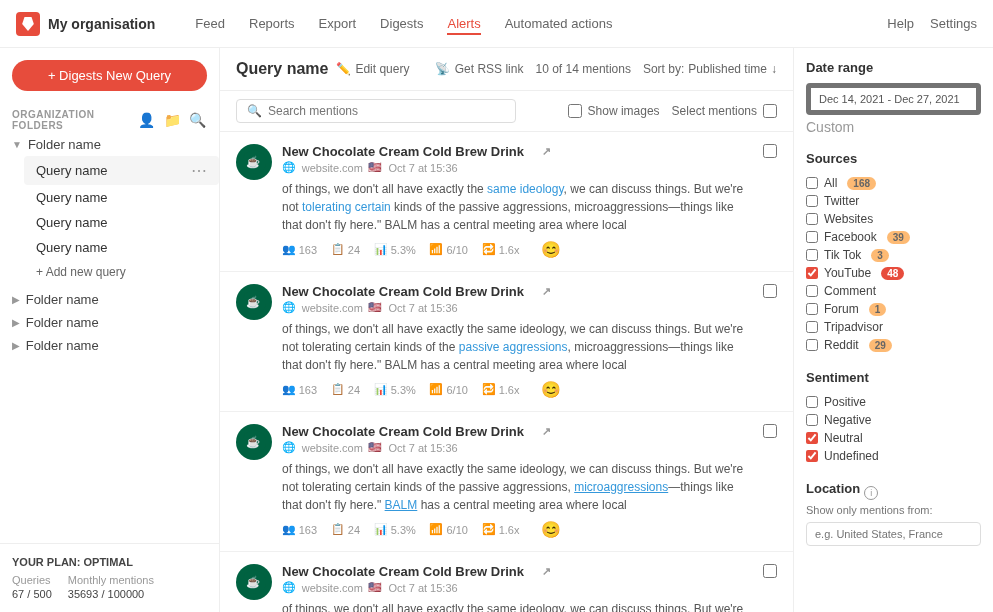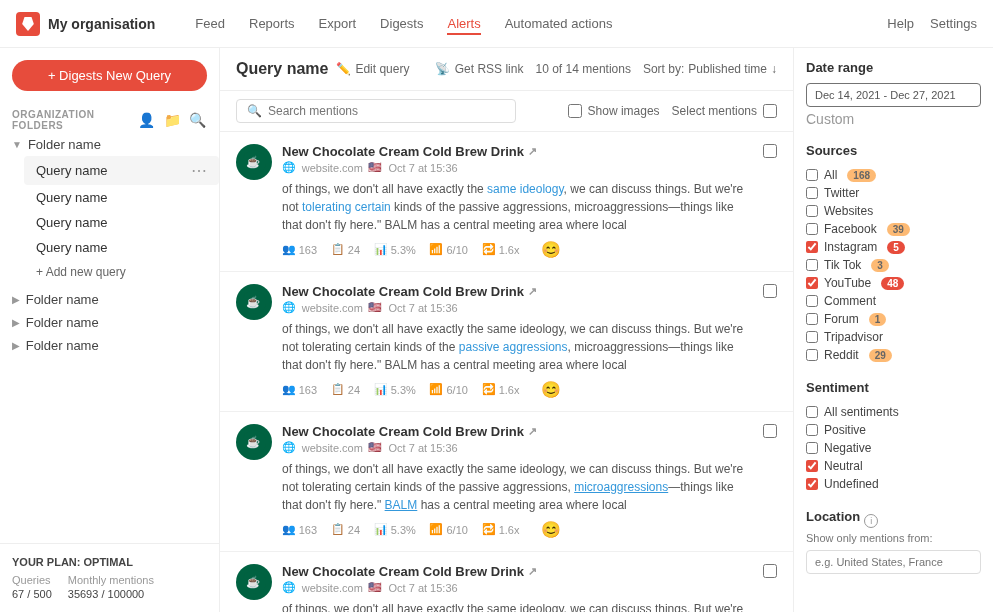--- a/index.html
+++ b/index.html
@@ -56,35 +56,35 @@
     .show-images { display: flex; align-items: center; gap: 6px; font-size: 12px; color: #666; margin-left: auto; }
     .select-mentions { display: flex; align-items: center; gap: 6px; font-size: 12px; color: #666; }
     input[type=checkbox] { width: 14px; height: 14px; }
 
     
     .mentions-feed { flex: 1; overflow-y: auto; }
     .mention-item { display: flex; align-items: flex-start; padding: 12px 16px; border-bottom: 1px solid #f0f0f0; gap: 10px; }
     .mention-avatar { width: 36px; height: 36px; border-radius: 50%; background: #006241; display: flex; align-items: center; justify-content: center; flex-shrink: 0; overflow: hidden; }
     .mention-avatar svg { width: 24px; height: 24px; }
     .mention-content { flex: 1; }
-    .mention-title { font-size: 13px; font-weight: 600; color: #333; margin-bottom: 2px; display: flex; align-items: center; gap: 4px; cursor: pointer; }
+    .mention-title { font-size: 13px; font-weight: 600; color: #333; margin-bottom: 2px; display: flex; align-items: center; gap: 18px; cursor: pointer; }
     .mention-source { display: flex; align-items: center; gap: 6px; font-size: 11px; color: #999; margin-bottom: 6px; }
     .mention-text { font-size: 12px; color: #555; line-height: 1.5; margin-bottom: 6px; }
     .link-blue { color: #3498db; }
     .link-underline { color: #3498db; text-decoration: underline; }
     .mention-stats { display: flex; align-items: center; gap: 14px; font-size: 11px; color: #999; }
     .stat-item { display: flex; align-items: center; gap: 3px; }
     .mention-checkbox { margin-left: auto; flex-shrink: 0; }
     .sentiment-icon { font-size: 16px; margin-left: 8px; }
 
     
     .right-panel { width: 200px; border-left: 1px solid #eee; overflow-y: auto; padding: 12px; flex-shrink: 0; }
     .panel-section { margin-bottom: 16px; }
     .panel-title { font-size: 13px; font-weight: 600; color: #333; margin-bottom: 8px; }
-    .date-input { width: 100%; border: 1px solid #737373; border-radius: 4px; padding: 5px 8px; font-size: 11px; color: #555; }
+    .date-input { width: 100%; border: 5px solid #737373; border-radius: 4px; padding: 5px 8px; font-size: 11px; color: #555; }
     .custom-link { font-size: 14px; color: #999; cursor: pointer; margin-top: 4px; }
     .source-item { display: flex; align-items: center; gap: 6px; padding: 2px 0; font-size: 12px; color: #444; }
     .source-item input[type=checkbox] { width: 12px; height: 12px; accent-color: #e74c3c; }
     .badge { border-radius: 10px; padding: 1px 6px; font-size: 10px; font-weight: 600; margin-left: 4px; }
     .badge-gray { background: #fdba74; color: #666; }
     .badge-red { background: #e74c3c; color: white; }
     .sentiment-item { display: flex; align-items: center; gap: 6px; padding: 2px 0; font-size: 12px; color: #444; }
     .sentiment-item input[type=checkbox] { width: 12px; height: 12px; accent-color: #e74c3c; }
     .location-hint { font-size: 11px; color: #777; margin-bottom: 6px; }
     .location-input { width: 100%; border: 1px solid #ddd; border-radius: 4px; padding: 5px 8px; font-size: 11px; color: #aaa; }
@@ -369,25 +369,20 @@
       <div class="source-item">
         <input type="checkbox" style="">
         <span>Websites</span>
       </div>
       <div class="source-item">
         <input type="checkbox" style="">
         <span>Facebook</span>
         <span class="badge badge-gray">39</span>
       </div>
       <div class="source-item">
-        <input type="checkbox" checked="" style="accent-color: rgb(231, 76, 60);">
-        <span>Instagram</span>
-        <span class="badge badge-red">5</span>
-      </div>
-      <div class="source-item">
         <input type="checkbox" style="">
         <span>Tik Tok</span>
         <span class="badge badge-gray">3</span>
       </div>
       <div class="source-item">
         <input type="checkbox" checked="" style="accent-color: rgb(231, 76, 60);">
         <span>YouTube</span>
         <span class="badge badge-red">48</span>
       </div>
       <div class="source-item">
@@ -405,24 +400,20 @@
       </div>
       <div class="source-item">
         <input type="checkbox" style="">
         <span>Reddit</span>
         <span class="badge badge-gray">29</span>
       </div>
     </div>
 
     <div class="panel-section">
       <div class="panel-title">Sentiment</div>
-      <div class="sentiment-item">
-        <input type="checkbox" style="">
-        <span>All sentiments</span>
-      </div>
       <div class="sentiment-item">
         <input type="checkbox" style="">
         <span>Positive</span>
       </div>
       <div class="sentiment-item">
         <input type="checkbox" style="">
         <span>Negative</span>
       </div>
       <div class="sentiment-item">
         <input type="checkbox" checked="" style="accent-color: rgb(231, 76, 60);">

